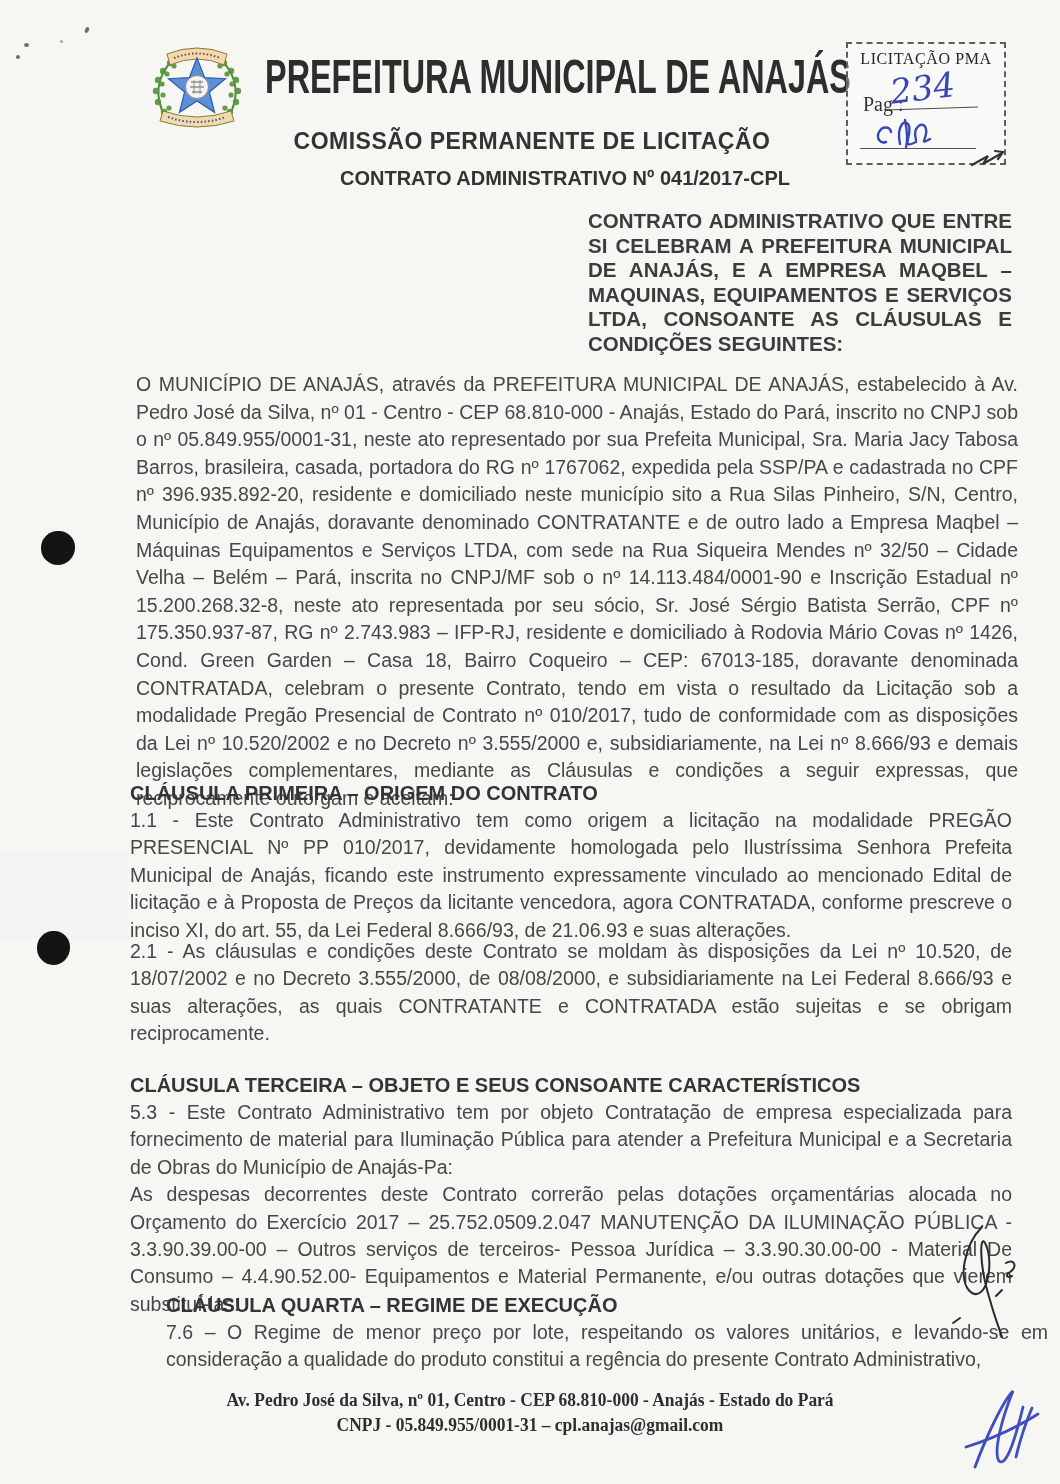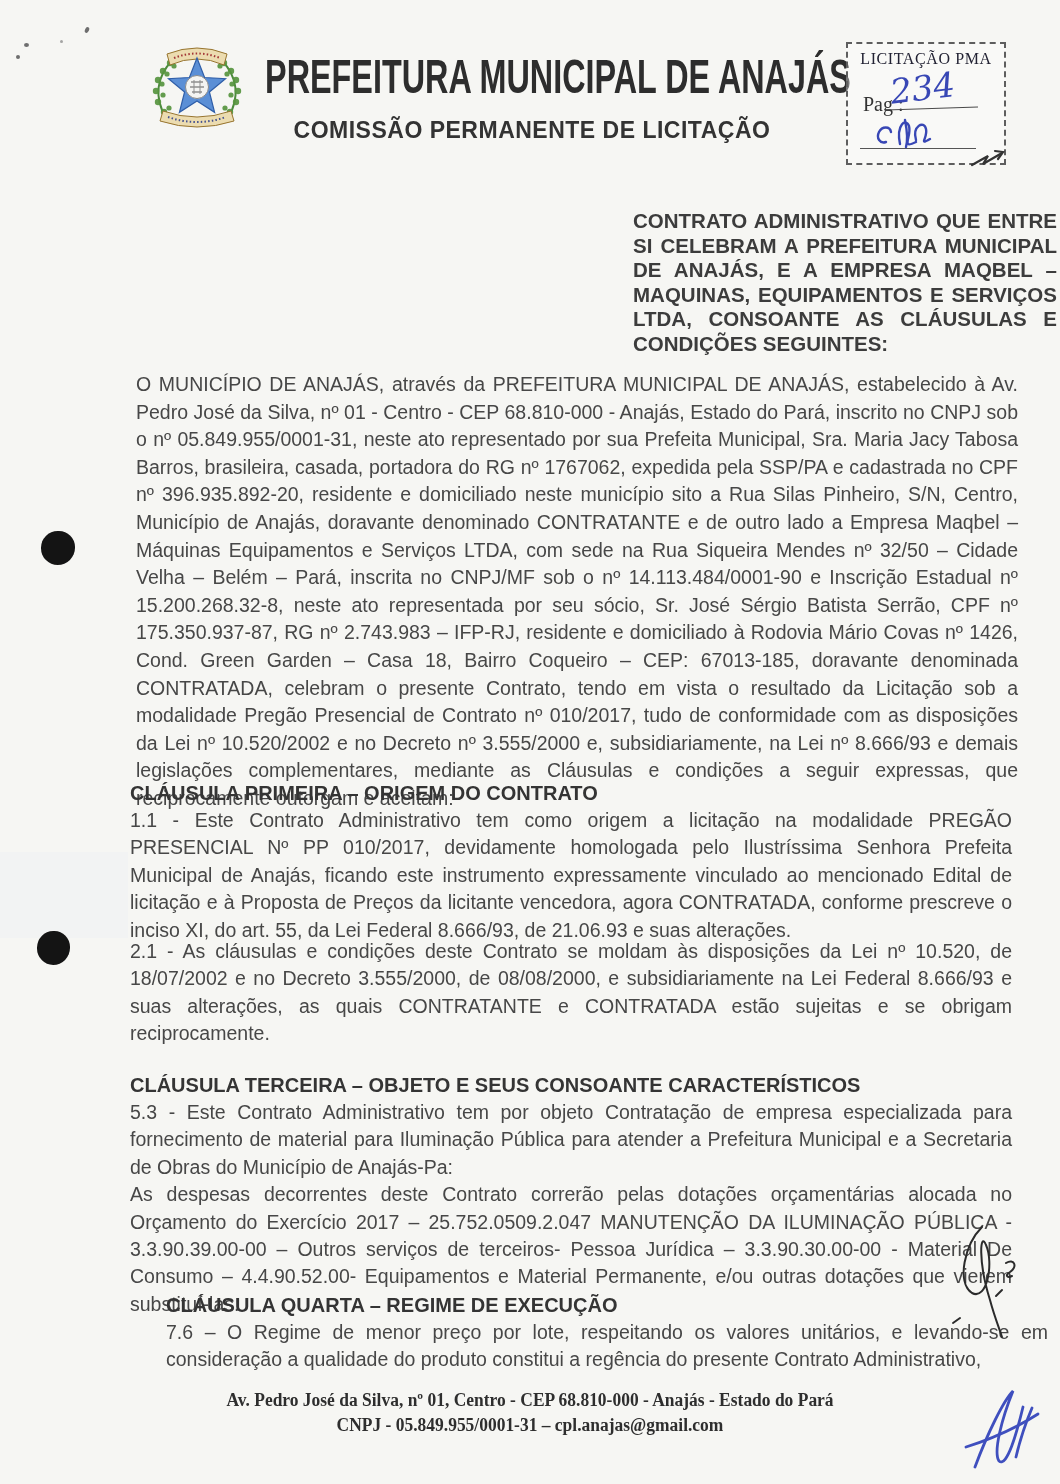--- a/index.html
+++ b/index.html
@@ -24,21 +24,21 @@
 
   
   .logo{position:absolute;left:142px;top:36px;}
   .main-title{
     position:absolute;top:52px;left:0;width:1116px;text-align:center;
     font-weight:bold;font-size:49px;color:#2d2d2d;line-height:1;
     transform:scaleX(0.66);transform-origin:50% 50%;white-space:nowrap;
     letter-spacing:0px;
   }
   .subtitle{
-    position:absolute;top:117px;left:102px;width:860px;text-align:center;
+    position:absolute;top:128px;left:102px;width:860px;text-align:center;
     font-weight:bold;font-size:23px;color:#333;letter-spacing:0.5px;white-space:nowrap;
   }
   .doc-title{
     position:absolute;top:167px;left:105px;width:920px;text-align:center;
     font-weight:bold;font-size:20px;color:#333;white-space:nowrap;
   }
 
   
   .stamp{
     position:absolute;left:846px;top:42px;width:156px;height:119px;
@@ -60,21 +60,21 @@
   }
   .stamp-line1{position:absolute;left:38px;top:64px;width:92px;border-bottom:1.6px solid #4a4a4a;transform:rotate(-2deg);}
   .stamp-line2{position:absolute;left:12px;top:104px;width:116px;border-bottom:1.3px solid #555;}
   .stamp-initials{position:absolute;left:24px;top:72px;}
   .stamp-arrow{position:absolute;right:-8px;bottom:-8px;}
 
   
   .preamble{
     position:absolute;top:209px;left:588px;width:424px;
     font-weight:bold;font-size:20.5px;line-height:24.6px;
-    text-align:justify;color:#3c3c3c;margin-left:45px;
+    text-align:justify;color:#3c3c3c;
   }
 
   
   .intro{
     position:absolute;top:371px;left:136px;width:882px;margin:0;
     font-size:19.5px;line-height:27.6px;text-align:justify;
   }
 
   
   .clause{position:absolute;left:130px;width:882px;}
@@ -149,20 +149,21 @@
       <path d="M49,46 L61,46 M48,51 L62,51 M50,56 L60,56"></path>
       <path d="M52,44 L52,58 M58,44 L58,58" stroke-width="1"></path>
     </g>
 
     <path d="M18,85 Q55,97 92,85 L89,75 Q55,87 21,75 Z" fill="#ecdcb0" stroke="#97742e" stroke-width="1"></path>
     <path d="M26,81 Q55,91 84,81" stroke="#44518f" stroke-width="2" stroke-dasharray="1.5,2.2" fill="none"></path>
   </svg>
 
   <div class="main-title">PREFEITURA MUNICIPAL DE ANAJÁS</div>
   <div class="subtitle">COMISSÃO PERMANENTE DE LICITAÇÃO</div>
+  <div class="doc-title">CONTRATO ADMINISTRATIVO Nº 041/2017-CPL</div>
 
   <div class="stamp">
     <div class="stamp-title">LICITAÇÃO PMA</div>
     <span class="stamp-pag-label">Pag :</span>
     <span class="stamp-pag-number">234</span>
     <div class="stamp-line1"></div>
     <div class="stamp-line2"></div>
     <svg class="stamp-initials" width="84" height="38" viewBox="0 0 84 38">
       <g stroke="#3847b5" stroke-width="2.4" fill="none" stroke-linecap="round">
         <path d="M14,26 C8,28 4,22 7,16 C10,10 18,10 19,16"></path>

